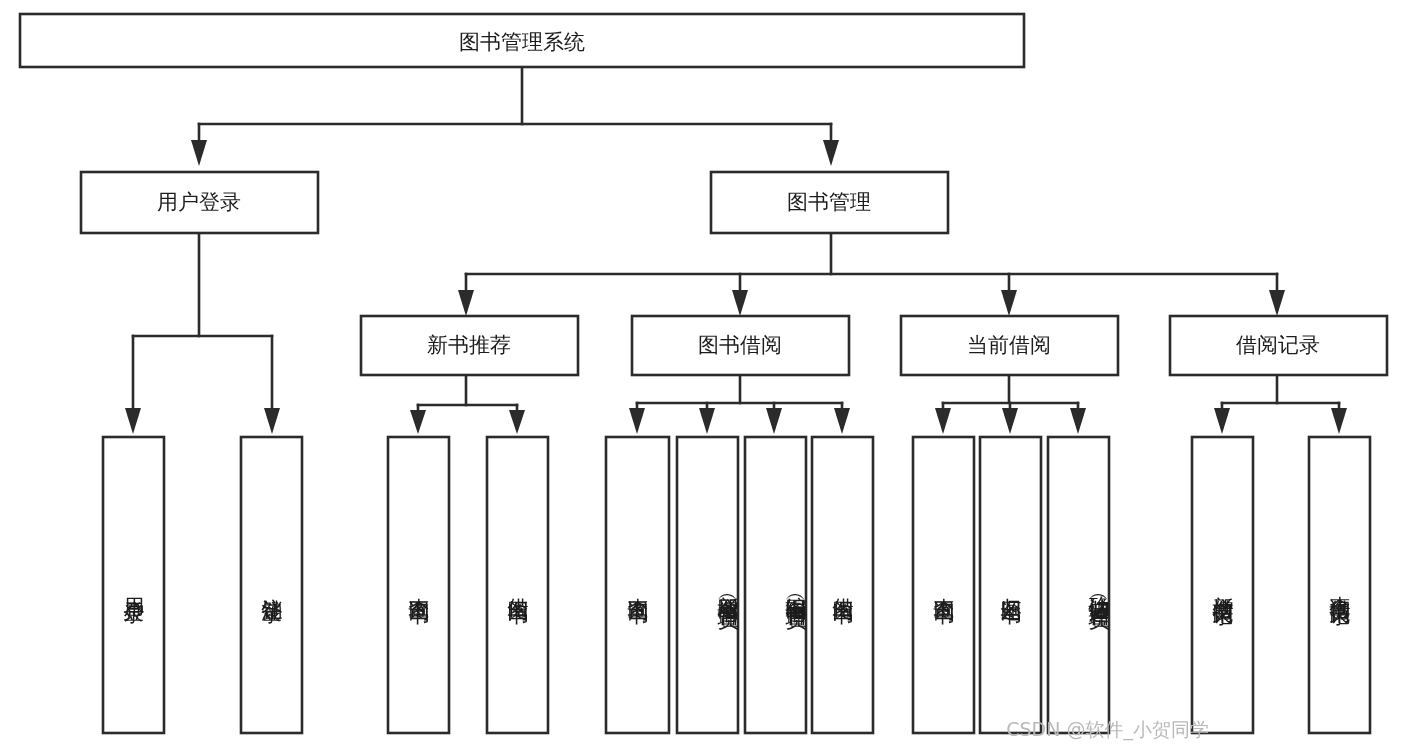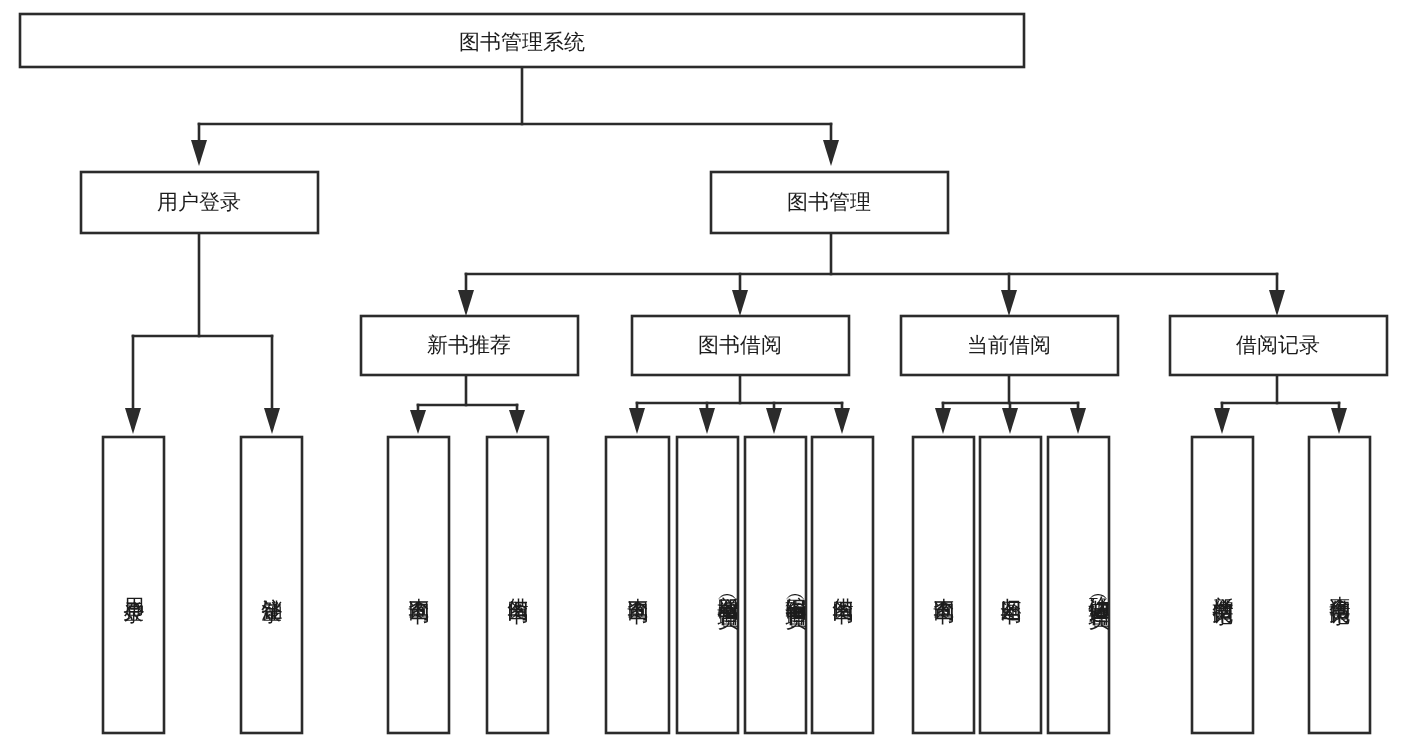--- a/index.html
+++ b/index.html
@@ -199,13 +199,14 @@
   <div class="leaf-label" style="left:745px;top:443px;width:61px;height:290px;display:flex;align-items:flex-start;justify-content:center;">编辑图书（管理员）</div>
   <div class="leaf-label" style="left:812px;top:437px;width:61px;height:296px;display:flex;align-items:center;justify-content:center;">借阅图书</div>
 
   <div class="leaf-label" style="left:913px;top:437px;width:61px;height:296px;display:flex;align-items:center;justify-content:center;">查询图书</div>
   <div class="leaf-label" style="left:980px;top:437px;width:61px;height:296px;display:flex;align-items:center;justify-content:center;">归还图书</div>
   <div class="leaf-label" style="left:1048px;top:443px;width:61px;height:290px;display:flex;align-items:flex-start;justify-content:center;">确认归还（管理员）</div>
 
   <div class="leaf-label" style="left:1192px;top:437px;width:61px;height:296px;display:flex;align-items:center;justify-content:center;">新增借阅记录</div>
   <div class="leaf-label" style="left:1309px;top:437px;width:61px;height:296px;display:flex;align-items:center;justify-content:center;">查询借阅记录</div>
 
+  <div class="watermark">CSDN @软件_小贺同学</div>
 </div>
 
 </body></html>

